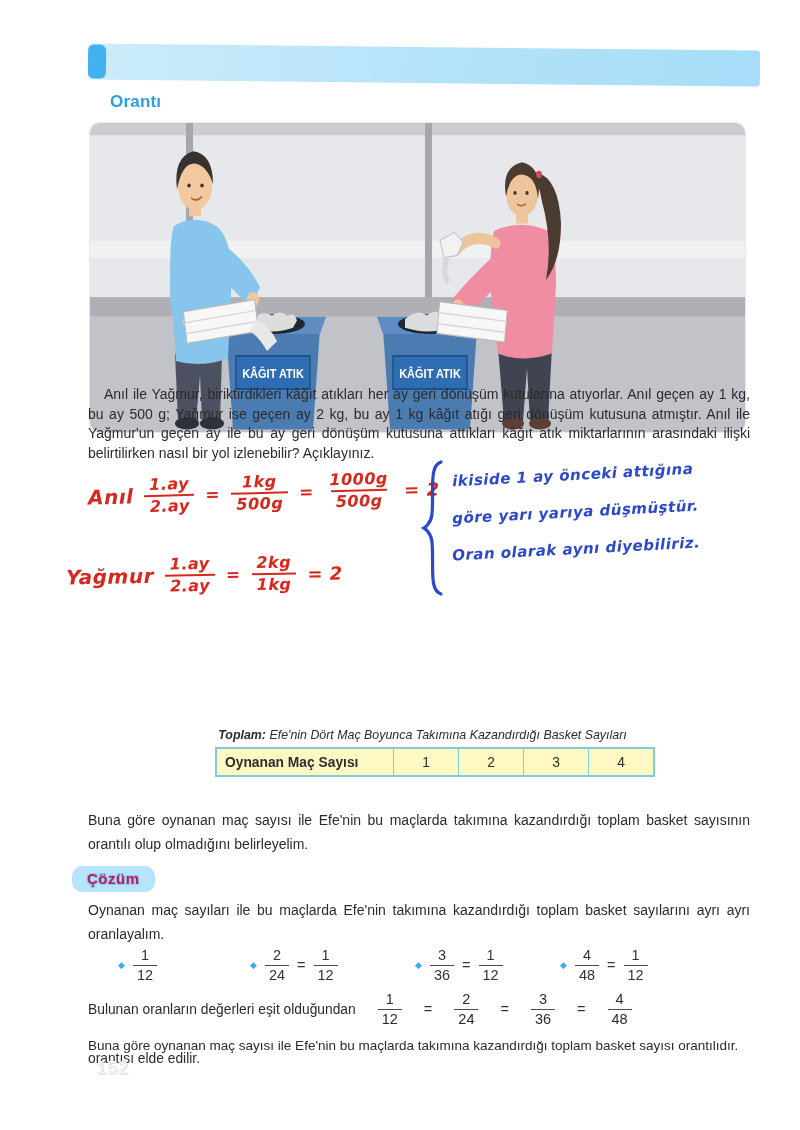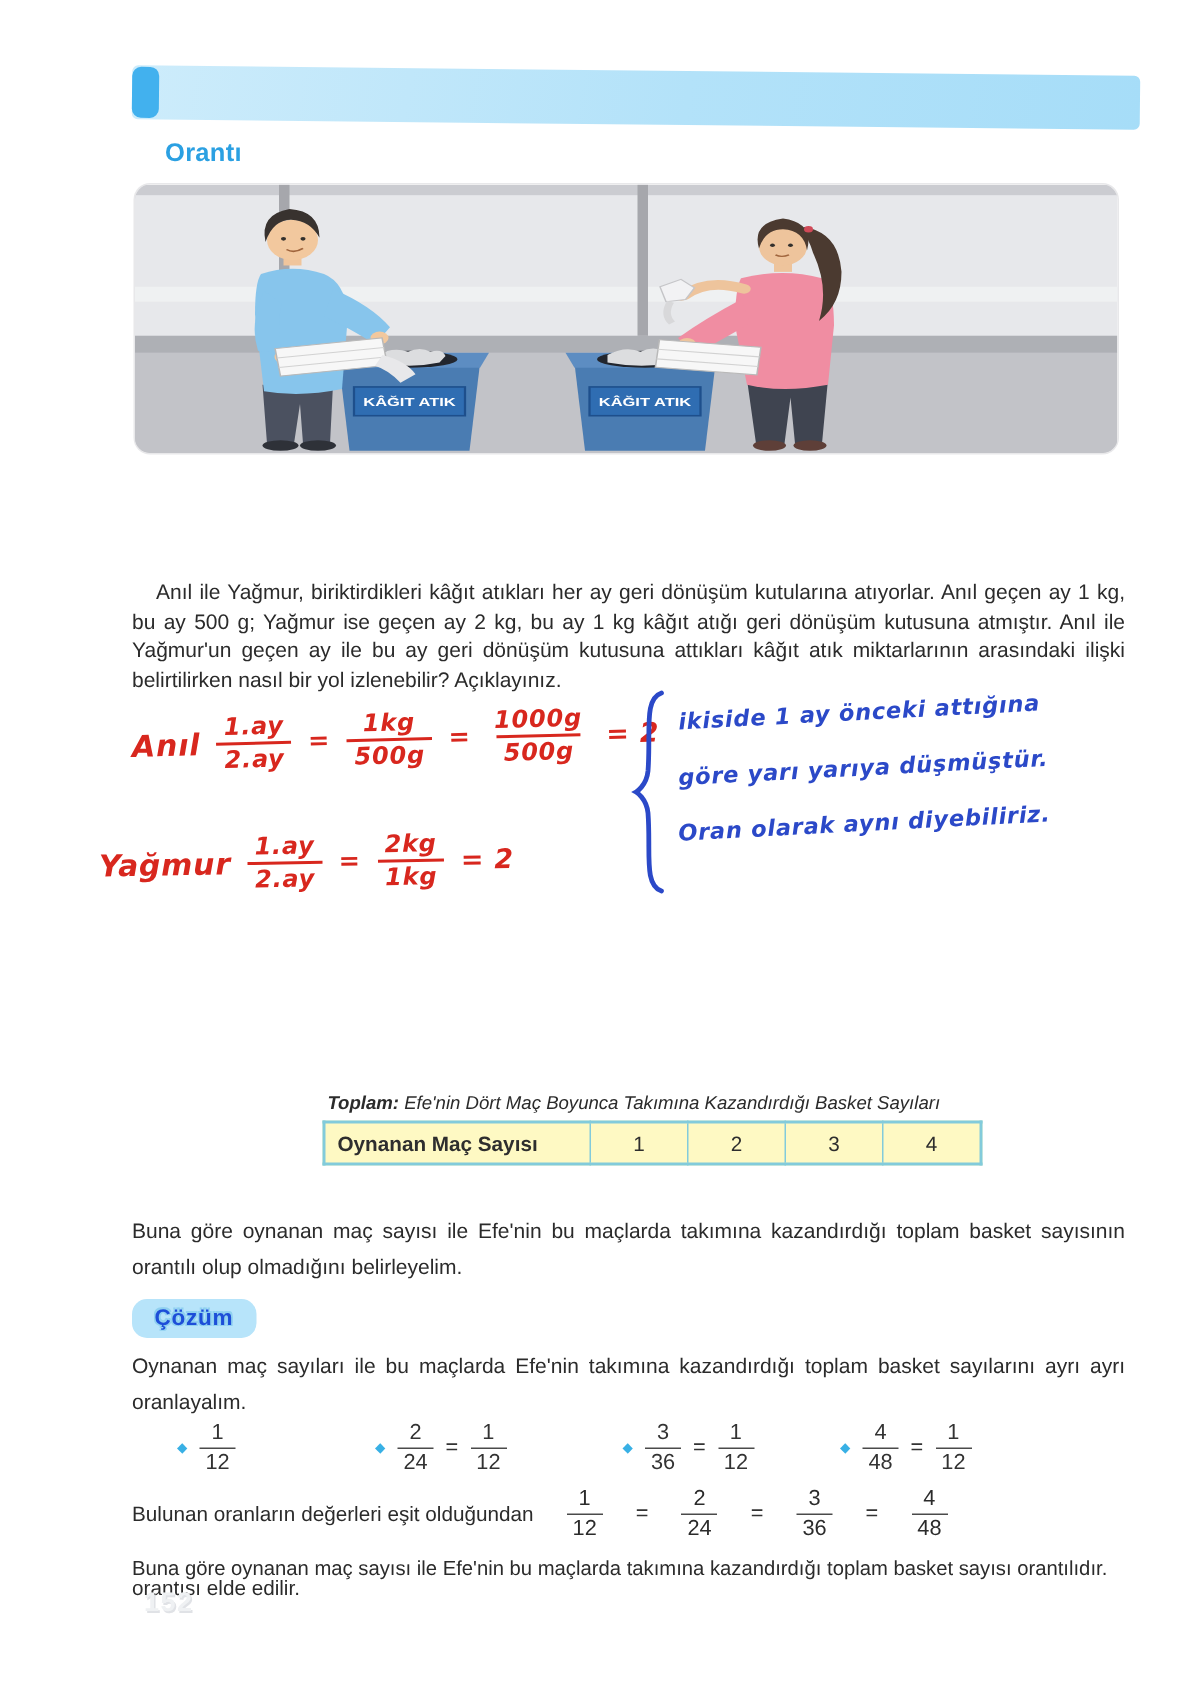--- a/index.html
+++ b/index.html
@@ -10,21 +10,21 @@
   .topbar{position:absolute;left:88px;top:47px;width:672px;height:36px;border-radius:4px;
           background:linear-gradient(100deg,#cdecfb 0%,#b3e2f9 55%,#a6ddf8 100%);
           transform:rotate(.6deg);}
   .topbar-tab{position:absolute;left:0;top:50%;transform:translateY(-50%);
           width:18px;height:34px;background:#42b1ee;border-radius:6px;}
 
   .heading{position:absolute;left:110px;top:92px;font-size:17px;font-weight:bold;
           color:#2ba0e2;letter-spacing:.2px;}
 
   
-  .illustration{position:absolute;left:90px;top:123px;width:655px;height:179px;
+  .illustration{position:absolute;left:90px;top:123px;width:655px;height:309px;
           border-radius:10px;overflow:hidden;box-shadow:0 0 0 1px #e8e8ea;}
   .illustration svg{display:block;width:100%;height:100%;}
 
   .para{position:absolute;left:88px;width:662px;text-align:justify;
         font-size:14px;line-height:19.5px;color:#2b2b2b;}
   .para.indent{text-indent:16px;}
   .sol-para{line-height:24px;}
 
   
   .hw{font-family:"DejaVu Sans",sans-serif;font-style:italic;font-weight:600;letter-spacing:.5px;}
@@ -44,22 +44,22 @@
   .table-caption{position:absolute;left:170px;top:728px;width:505px;text-align:center;
         font-size:12.4px;font-style:italic;color:#2b2b2b;}
   .table-caption b{font-weight:bold;}
   table.datatable{position:absolute;left:215px;top:747px;border-collapse:collapse;
         border:2px solid #82cbdb;background:#fef9c3;}
   table.datatable td{border:1.6px solid #82cbdb;height:24px;font-size:13.8px;}
   td.rowhead{font-weight:bold;width:160px;padding:1px 8px;}
   td.val{width:62px;text-align:center;}
 
   
-  .badge{position:absolute;left:88px;top:866px;background:#b7e4fa;border-radius:10px;
-        padding:4px 15px 5px 15px;font-size:15px;font-weight:bold;color:#1d4ed8;
+  .badge{position:absolute;left:72px;top:866px;background:#b7e4fa;border-radius:10px;
+        padding:4px 15px 5px 15px;font-size:15px;font-weight:bold;color:#be185d;
         text-shadow:1px 1px 0 #8fd0f0,-1px 1px 0 #8fd0f0,1px -1px 0 #8fd0f0,-1px -1px 0 #8fd0f0;
         letter-spacing:.5px;}
   .ratio-item{position:absolute;top:946px;display:flex;align-items:center;gap:8px;
         font-size:14.5px;color:#333;}
   .diamond{color:#38b0e5;font-size:9px;line-height:1;}
   .pfrac{display:inline-flex;flex-direction:column;align-items:center;font-size:14.5px;line-height:1.3;}
   .pfrac .den{border-top:1.5px solid #4a4a4a;padding:0 4px;}
   .pfrac .num{padding:0 4px;}
   .eq{font-size:14.5px;color:#333;}
   .conclusion{position:absolute;left:88px;top:990px;width:668px;display:flex;align-items:center;

